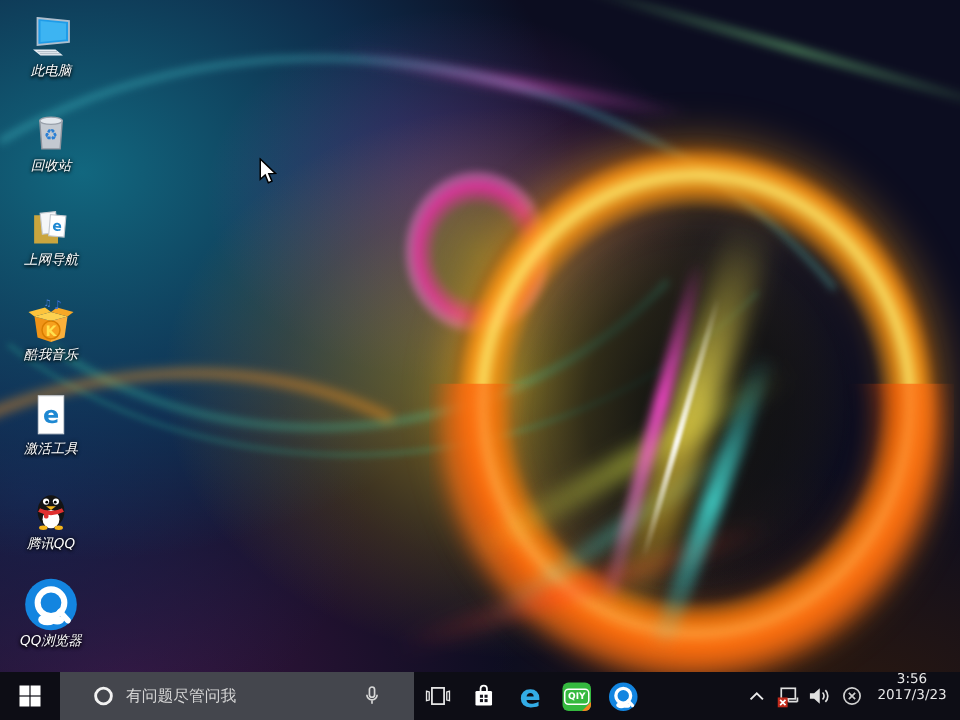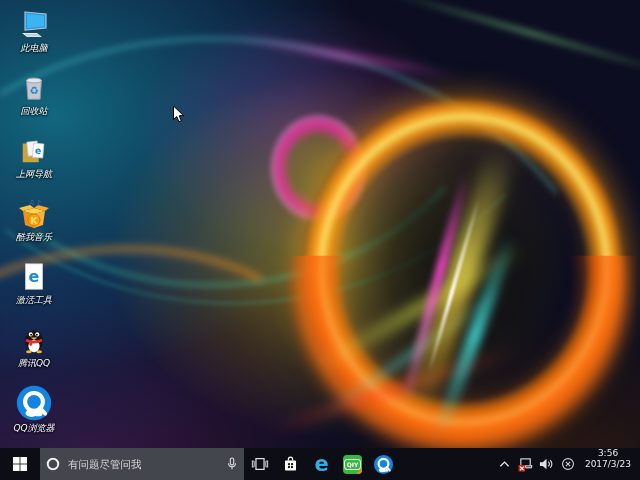--- a/index.html
+++ b/index.html
@@ -80,21 +80,21 @@
   .dicon .lbl{display:block;margin-top:1px;font-size:9px;line-height:11px;color:#fff;
     text-shadow:0 1px 2px rgba(0,0,0,.95),0 0 3px rgba(0,0,0,.9);font-style:italic;}
 
   
   .cursor{position:absolute;left:172px;top:105px;pointer-events:none;}
 
   
   .taskbar{position:absolute;left:0;right:0;bottom:0;height:32px;background:#0d0d15;
     display:flex;align-items:stretch;color:#e8e8e8;}
   .tb-start{width:40px;display:flex;align-items:center;justify-content:center;cursor:pointer;}
-  .tb-search{width:192px;background:#44464d;display:flex;align-items:center;padding:0 6px;gap:6px;}
+  .tb-search{width:192px;background:#44464d;display:flex;align-items:center;padding:0 22px;gap:6px;}
   .tb-search input{flex:1;background:transparent;border:none;outline:none;color:#e6e6e6;
     font-size:10.5px;font-family:inherit;min-width:0;}
   .tb-search input::placeholder{color:#d6d6d6;opacity:1;}
   .tb-apps{display:flex;align-items:stretch;}
   .tb-app{width:31px;display:flex;align-items:center;justify-content:center;cursor:pointer;}
   .edge-e{font-size:21px;font-weight:bold;color:#33ace6;line-height:1;}
   .iqiyi{width:19px;height:19px;background:#35b93f;border-radius:4px;position:relative;
     display:flex;align-items:center;justify-content:center;overflow:hidden;}
   .iqiyi .inner{border:1px solid #fff;border-radius:3px;padding:1px 2px;font-size:6px;
     font-weight:bold;color:#fff;line-height:7px;}

